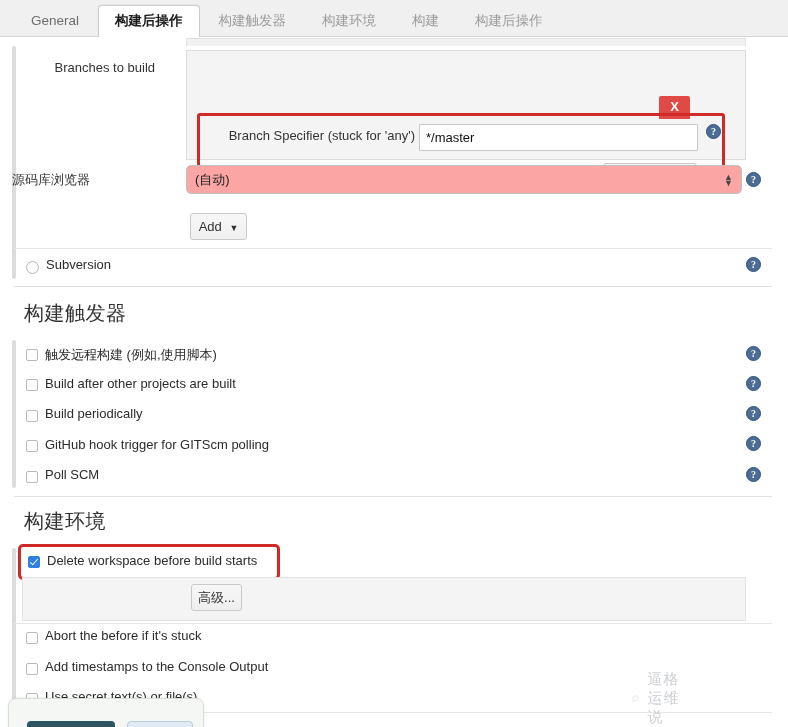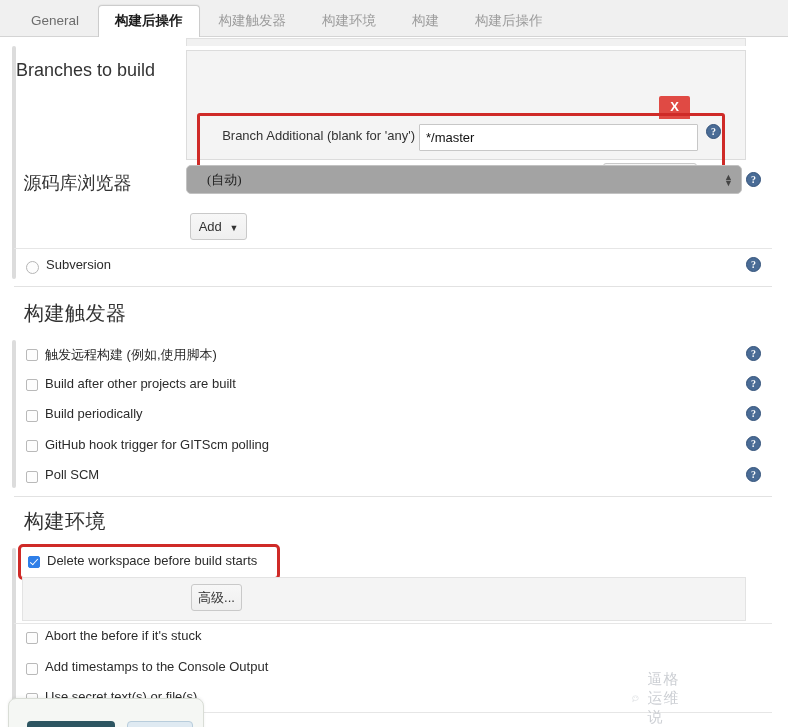--- a/index.html
+++ b/index.html
@@ -59,21 +59,21 @@
   }
   .section-title {
     position: absolute; left: 24px;
     font-size: 20px; color: #333; letter-spacing: 0.5px;
     font-weight: normal;
   }
 
   
   .row-label {
     position: absolute; text-align: right;
-    font-size: 18px; color: #333;
+    font-size: 13px; color: #333;
   }
   .git-panel {
     position: absolute;
     background: #f4f4f4;
     border: 1px solid #dcdcdc;
     box-sizing: border-box;
   }
   .branch-highlight {
     position: absolute;
     border: 3px solid #cf2a27;
@@ -115,29 +115,28 @@
     color: #333;
     text-align: center;
     box-sizing: border-box;
     font-weight: bold;
     line-height: 24px;
   }
   .btn-grey.light { font-weight: normal; background: linear-gradient(#f7f7f7, #efefef); }
 
   .sel {
     position: absolute;
-    background: #a3a3a3;
+    background: #fca5a5;
     border: 1px solid #c2c2c2;
     border-radius: 5px;
     box-sizing: border-box;
     font-size: 13px;
     color: #222;
-    padding: 4px 20px;
+    padding: 4px 8px;
     line-height: 20px;
-    font-family: Liberation Serif, serif;
   }
   .sel .stepper {
     position: absolute; right: 8px; top: 50%; transform: translateY(-50%);
     display: flex; flex-direction: column; line-height: 6px; font-size: 9px; color: #444;
   }
 
   .radio {
     position: absolute;
     width: 13px; height: 13px;
     border: 1px solid #b5b5b5;
@@ -245,29 +244,29 @@
     <div class="accent-bar" style="top:0; height:233px;"></div>
 
     <div class="row-label" style="left:0px; top:14px; width:155px;">Branches to build</div>
 
     <div class="git-panel" style="left:186px; top:4px; width:560px; height:110px;"></div>
 
     <div class="btn-x" style="left:659px; top:50px; width:31px; height:23px;">X</div>
 
     <div class="branch-highlight" style="left:197px; top:67px; width:528px; height:80px;"></div>
 
-    <div class="inner-label" style="left:215px; top:82px; width:200px;">Branch Additional (blank for 'any')</div>
+    <div class="inner-label" style="left:215px; top:82px; width:200px;">Branch Specifier (stuck for 'any')</div>
 
     <input class="txt-input" type="text" style="left: 419px; top: 78px; width: 279px; height: 27px;" value="*/master">
 
     <div class="help" style="left:706px; top:78px;">?</div>
 
     <div class="btn-grey" style="left:603px; top:117px; width:94px; height:25px;">Add Branch</div>
 
-    <div class="row-label" style="left:0px; top:125px; width:155px; text-align:center;">源码库浏览器</div>
+    <div class="row-label" style="left:12px; top:125px; width:155px; text-align:left;">源码库浏览器</div>
 
     <div class="sel" style="left:186px; top:119px; width:556px; height:29px;">
       <span>(自动)</span>
       <span class="stepper">
         <span>▲</span>
           <span>▼</span>
       </span>
     </div>
     <div class="help" style="left:746px; top:126px;">?</div>
 

